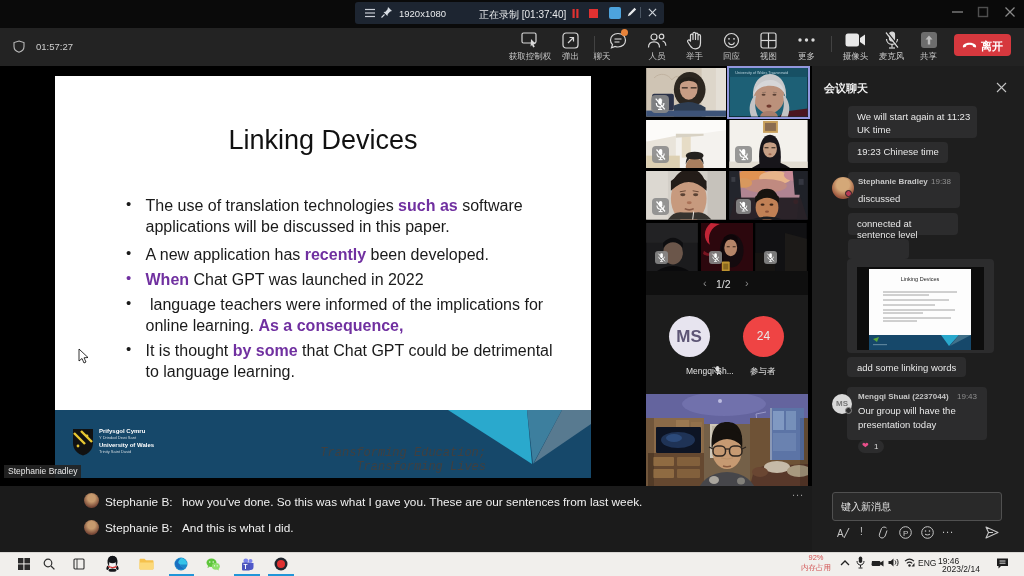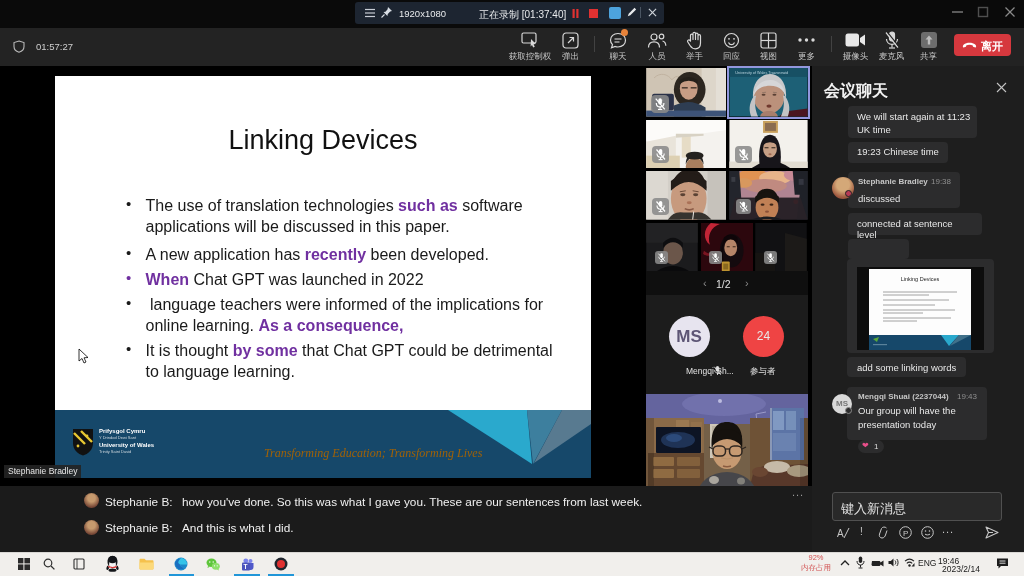--- a/index.html
+++ b/index.html
@@ -83,21 +83,21 @@
     </svg>
 <div class="tblabel" style="left:540.5px;">弹出</div>
 <div class="abs" style="left:594px;top:36px;width:1px;height:16px;background:#424242;"></div>
 
 <svg class="abs" style="left:609px;top:32px" width="18" height="18" viewBox="0 0 18 18">
       <path d="M9 1.5 C13.5 1.5 16.5 4.4 16.5 8.2 C16.5 12 13.5 15 9 15 C8 15 7 14.8 6.2 14.5 L2.5 15.8 L3.5 12.6 C2.3 11.4 1.5 9.9 1.5 8.2 C1.5 4.4 4.5 1.5 9 1.5 Z" fill="none" stroke="#d8d8d8" stroke-width="1.2"></path>
       <line x1="5.5" y1="7" x2="12.5" y2="7" stroke="#d8d8d8" stroke-width="1.1"></line>
       <line x1="5.5" y1="10" x2="10.5" y2="10" stroke="#d8d8d8" stroke-width="1.1"></line>
     </svg>
 <div class="abs" style="left:621px;top:29px;width:7px;height:7px;background:#e8833a;border-radius:50%;"></div>
-<div class="tblabel" style="left:588px;">聊天</div>
+<div class="tblabel" style="left:572px;">聊天</div>
 
 <svg class="abs" style="left:647px;top:32px" width="20" height="17" viewBox="0 0 20 17">
       <g fill="none" stroke="#d8d8d8" stroke-width="1.2">
         <circle cx="7" cy="5" r="3"></circle>
         <path d="M1.5 15.5 C1.5 11.5 4 9.8 7 9.8 C10 9.8 12.5 11.5 12.5 15.5"></path>
         <circle cx="14.5" cy="4.5" r="2.3"></circle>
         <path d="M15.5 9 C17.5 9.5 18.8 11.3 18.8 13.8"></path>
       </g>
     </svg>
 <div class="tblabel" style="left:627px;">人员</div>
@@ -186,21 +186,21 @@
   <div class="bdot" style="top:263.5px;">•</div>
   <div class="bl" style="top:263.5px;">It is thought <b>by some</b> that Chat GPT could be detrimental<br>to language learning.</div>
   </div>
 
   <div class="abs" style="left:0;top:334px;width:536px;height:68px;background:#16486a;"></div>
   <svg class="abs" style="left:0;top:334px" width="536" height="68" viewBox="0 0 536 68">
     <polygon points="393,0 472,0 477,54" fill="#2aa9cd"></polygon>
     <polygon points="472,0 507,0 478,54" fill="#3d7f9e"></polygon>
     <polygon points="507,0 536,0 536,14 479,53" fill="#587a90"></polygon>
   </svg>
-  <div class="abs" style="left:209px;top:370px;width:222px;text-align:left;font-family:Liberation Serif, serif;font-style:italic;font-size:12px;color:#a16207;">Transforming Education; Transforming Lives</div>
+  <div class="abs" style="left:209px;top:370px;width:222px;text-align:right;font-family:Liberation Mono, monospace;font-style:italic;font-size:12px;color:#404040;">Transforming Education; Transforming Lives</div>
 
   <svg class="abs" style="left:16px;top:352px" width="24" height="28" viewBox="0 0 24 28">
     <path d="M2 1 H22 V15 C22 22 17 26 12 27.5 C7 26 2 22 2 15 Z" fill="#111"></path>
     <g stroke="#e8c832" stroke-width="2.4">
         <line x1="3" y1="5" x2="14" y2="16"></line>
         <line x1="10" y1="3" x2="21" y2="14"></line>
       </g>
     <circle cx="7" cy="18" r="1.4" fill="#e8c832"></circle>
       <circle cx="16" cy="8" r="1.4" fill="#e8c832"></circle>
   </svg>
@@ -455,36 +455,36 @@
 </svg>
 </div>
 
 <div class="abs" style="left:812px;top:66px;width:212px;height:486px;background:#1e1e1e;"></div>
 <div id="chat">
 <style>
 .bub { position:absolute; background:#2c2c2d; border-radius:4px; color:#e8e8e8; font-size:9.5px; }
 .cname { font-weight:bold; font-size:8px; color:#c6c6c6; }
 .cts { font-size:8px; color:#8f8f8f; }
 </style>
-<div class="abs" style="left:824px;top:81px;font-size:16px;font-weight:bold;color:#f2f2f2;">会议聊天</div>
+<div class="abs" style="left:824px;top:81px;font-size:11px;font-weight:bold;color:#f2f2f2;">会议聊天</div>
 <svg class="abs" style="left:996px;top:82px" width="11" height="11" viewBox="0 0 11 11">
       <g stroke="#c4c4c4" stroke-width="1.1">
         <line x1="1" y1="1" x2="10" y2="10"></line>
         <line x1="10" y1="1" x2="1" y2="10"></line>
       </g>
     </svg>
 <div class="bub" style="left:848px;top:106px;width:129px;height:32px;padding:3.5px 0 0 9px;line-height:13.5px;">We will start again at 11:23<br>UK time</div>
 <div class="bub" style="left:848px;top:141.5px;width:100px;height:21px;padding:4px 0 0 9px;">19:23 Chinese time</div>
 <div class="bub" style="left:848px;top:172px;width:112px;height:36px;"></div>
 <div class="abs" style="left:832px;top:176.5px;width:22px;height:22px;border-radius:50%;background:radial-gradient(circle at 50% 35%,#d4a878 0 35%,#a05a40 70%,#7a3a30);"></div>
 <div class="abs" style="left:845px;top:190px;width:7px;height:7px;border-radius:50%;background:#b83a55;border:1px solid #232323;"></div>
 <div class="abs cname" style="left:858px;top:177px;">Stephanie Bradley</div>
 <div class="abs cts" style="left:931px;top:177px;">19:38</div>
 <div class="abs" style="left:858px;top:193px;font-size:9.5px;color:#e8e8e8;">discussed</div>
-<div class="bub" style="left:848px;top:213px;width:134px;height:22px;padding:5px 16px 0 9px;">connected at sentence level</div>
+<div class="bub" style="left:848px;top:213px;width:110px;height:22px;padding:5px 16px 0 9px;">connected at sentence level</div>
 <div class="bub" style="left:848px;top:239px;width:61px;height:19px;padding:20px 0 0 9px;">5 minutes</div>
 
 <div class="bub" style="left:847px;top:259px;width:147px;height:94px;"></div>
 <div class="abs" style="left:856.5px;top:266.5px;width:127.5px;height:83px;background:#0d0d0d;"></div>
 <div class="abs" style="left:869px;top:269px;width:102px;height:66px;background:#fdfdfd;">
   <div style="text-align:center;font-size:5.5px;color:#222;margin-top:7px;">Linking Devices</div>
   <svg class="abs" style="left:0;top:20px" width="102" height="46" viewBox="0 0 102 46">
    <g stroke="#8a8a8a" stroke-width="0.8">
    <line x1="14" y1="3" x2="88" y2="3"></line>
           <line x1="14" y1="6" x2="60" y2="6"></line>
@@ -511,21 +511,21 @@
 <div class="abs" style="left:832px;top:394px;width:20px;height:20px;border-radius:50%;background:#d9d9d9;text-align:center;line-height:20px;font-size:8px;font-weight:bold;color:#777;">MS</div>
 <div class="abs" style="left:845px;top:407px;width:7px;height:7px;border-radius:50%;background:#2c2c2d;border:1px solid #8a8a8a;"></div>
 <div class="abs cname" style="left:858px;top:392px;">Mengqi Shuai (2237044)</div>
 <div class="abs cts" style="left:957px;top:392px;">19:43</div>
 <div class="abs" style="left:858px;top:404px;font-size:9.5px;color:#e8e8e8;line-height:13.5px;">Our group will have the<br>presentation today</div>
 <div class="abs" style="left:858px;top:439.5px;width:26px;height:13px;background:#2c2c2d;border-radius:6.5px;"></div>
 <div class="abs" style="left:862px;top:441px;font-size:8px;color:#e84f8a;">❤</div>
 <div class="abs" style="left:874px;top:441.5px;font-size:8px;color:#ddd;">1</div>
 
 <div class="abs" style="left:832px;top:492px;width:170px;height:29px;background:#292929;border:1px solid #505050;border-radius:3px;"></div>
-<div class="abs" style="left:841px;top:500px;font-size:13px;color:#e0e0e0;">键入新消息</div>
+<div class="abs" style="left:841px;top:500px;font-size:10px;color:#e0e0e0;">键入新消息</div>
 
 <svg class="abs" style="left:837px;top:527px" width="13" height="12" viewBox="0 0 13 12">
       <text x="0" y="10" font-size="10" fill="#c8c8c8" font-family="Liberation Sans">A</text>
       <line x1="7" y1="11" x2="12" y2="1" stroke="#c8c8c8" stroke-width="1"></line>
     </svg>
 <div class="abs" style="left:860px;top:526px;font-size:10px;color:#c8c8c8;">!</div>
 <svg class="abs" style="left:878px;top:526px" width="11" height="13" viewBox="0 0 11 13">
       <path d="M8.5 2 C7 0.5 4.5 0.8 3.5 2.5 L1.5 8 C0.8 10 2 12 4 12 C6 12 7 10.5 7.5 9 L9 4.5" fill="none" stroke="#c8c8c8" stroke-width="1"></path>
     </svg>
 <svg class="abs" style="left:899px;top:526px" width="13" height="13" viewBox="0 0 13 13">

